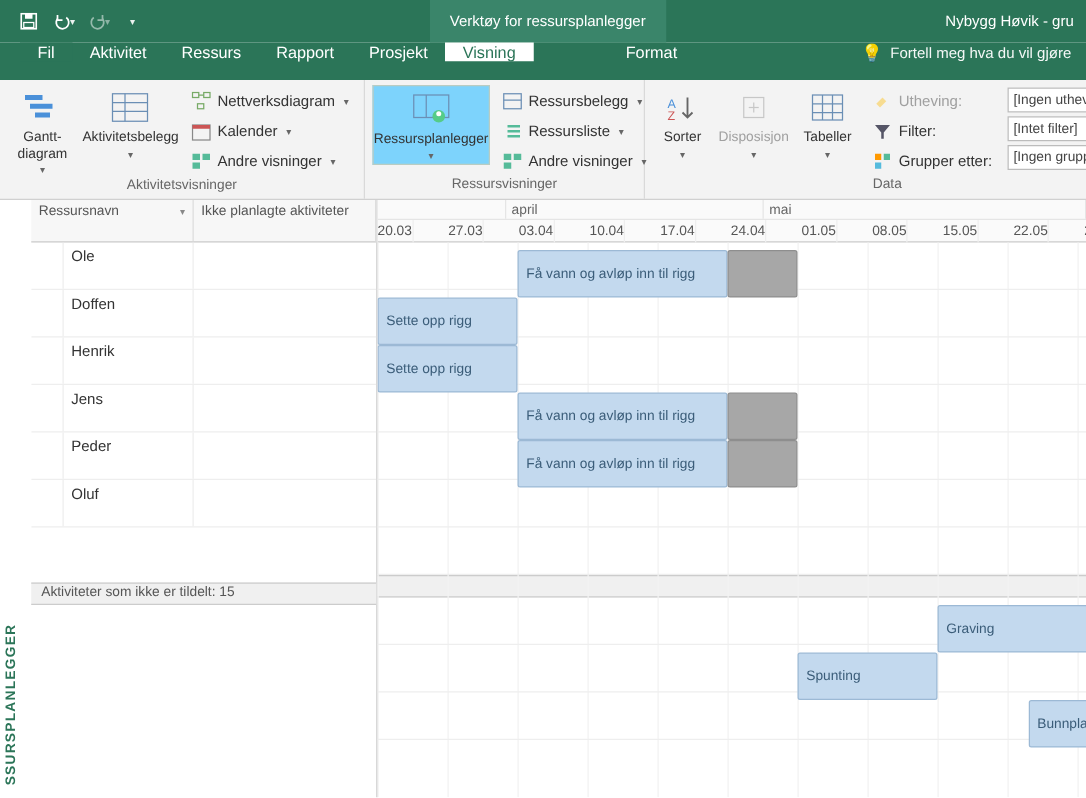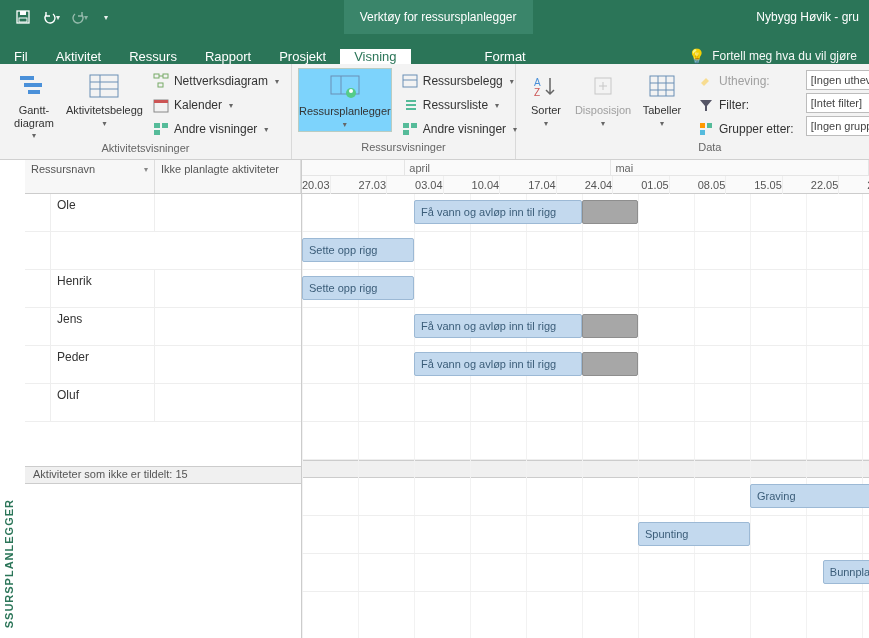--- a/index.html
+++ b/index.html
@@ -8,21 +8,21 @@
   
   .titlebar { height: 34px; background: #2b7558; color: #fff; display: flex; align-items: center; }
   .titlebar .qat { display: flex; align-items: center; gap: 2px; padding-left: 10px; }
   .qat-btn { width: 26px; height: 26px; display: flex; align-items: center; justify-content: center; color: #fff; }
   .qat-btn.disabled { opacity: 0.5; }
   .qat-caret { font-size: 8px; margin-left: -2px; opacity: 0.9; }
   .title-tool { flex: 0 0 auto; margin-left: auto; height: 34px; background: #3a856a; padding: 0 16px; display: flex; align-items: center; font-size: 12px; }
   .title-doc { margin-left: auto; padding-right: 10px; font-size: 12px; }
 
   
-  .tabsrow { height: 30px; background: #2b7558; color: #fff; display: flex; align-items: flex-end; }
+  .tabsrow { height: 30px; background: #2b7558; color: #fff; display: flex; align-items: flex-start; padding-left: 16px; }
   .file-tab { background: #2b7558; color: #fff; padding: 0 14px; display: flex; align-items: center; font-size: 13px; }
   .tab { padding: 0 14px; display: flex; align-items: center; font-size: 13px; color: #fff; cursor: pointer; }
   .tab.active { background: #fff; color: #2b7558; }
   .tab.context { margin-left: 60px; }
   .tellme { margin-left: auto; display: flex; align-items: center; gap: 6px; padding: 0 12px; font-size: 12px; opacity: 0.95; }
   .tellme-icon { font-size: 14px; }
 
   
   .ribbon { height: 96px; background: #f3f3f3; border-bottom: 1px solid #d0d0d0; display: flex; }
   .group { border-right: 1px solid #d9d9d9; display: flex; flex-direction: column; position: relative; }
@@ -62,21 +62,21 @@
 
   .right { flex: 1; display: flex; flex-direction: column; overflow: hidden; position: relative; }
   .time-head { height: 34px; border-bottom: 1px solid #ccc; background: #fafafa; position: relative; }
   .month-row { height: 16px; display: flex; font-size: 11px; color: #666; border-bottom: 1px solid #e5e5e5; }
   .month { border-right: 1px solid #e5e5e5; padding-left: 4px; display:flex; align-items:center; }
   .date-row { height: 18px; display: flex; font-size: 11px; color: #555; gap: 28px; }
   .date { width: 56px; border-right: 1px solid #eee; text-align: center; display:flex; align-items:center; justify-content:center; }
   .chart { flex: 1; position: relative; }
   .lane { height: 38px; border-bottom: 1px solid #eee; position: relative; }
   .gridv { position: absolute; top: 0; bottom: 0; border-right: 1px solid #f2f2f2; }
-  .task { position: absolute; top: 6px; height: 24px; border-radius: 2px; font-size: 11px; color: #3b5d79; display: flex; align-items: center; padding: 0 6px; overflow: hidden; white-space: nowrap; }
+  .task { position: absolute; top: 6px; height: 38px; border-radius: 2px; font-size: 11px; color: #3b5d79; display: flex; align-items: center; padding: 0 6px; overflow: hidden; white-space: nowrap; }
   .task.blue { background: #c3d9ee; border: 1px solid #9cb9d5; }
   .task.grey { background: #a7a7a7; border: 1px solid #8e8e8e; }
   .unassigned-chart { position: relative; }
   .unassigned-chart .lane { height: 38px; }
 
   svg { display: block; }
 </style>
 </head>
 <body>
 
@@ -338,20 +338,21 @@
       </div>
     </div>
     <div class="res-rows" id="res-rows">
         <div class="res-row">
           <div class="rcell1"></div>
           <div class="rcell2">Ole</div>
           <div class="rcell3"></div>
         </div>
         <div class="res-row">
           <div class="rcell1"></div>
+          <div class="rcell2">Doffen</div>
           <div class="rcell3"></div>
         </div>
         <div class="res-row">
           <div class="rcell1"></div>
           <div class="rcell2">Henrik</div>
           <div class="rcell3"></div>
         </div>
         <div class="res-row">
           <div class="rcell1"></div>
           <div class="rcell2">Jens</div>

